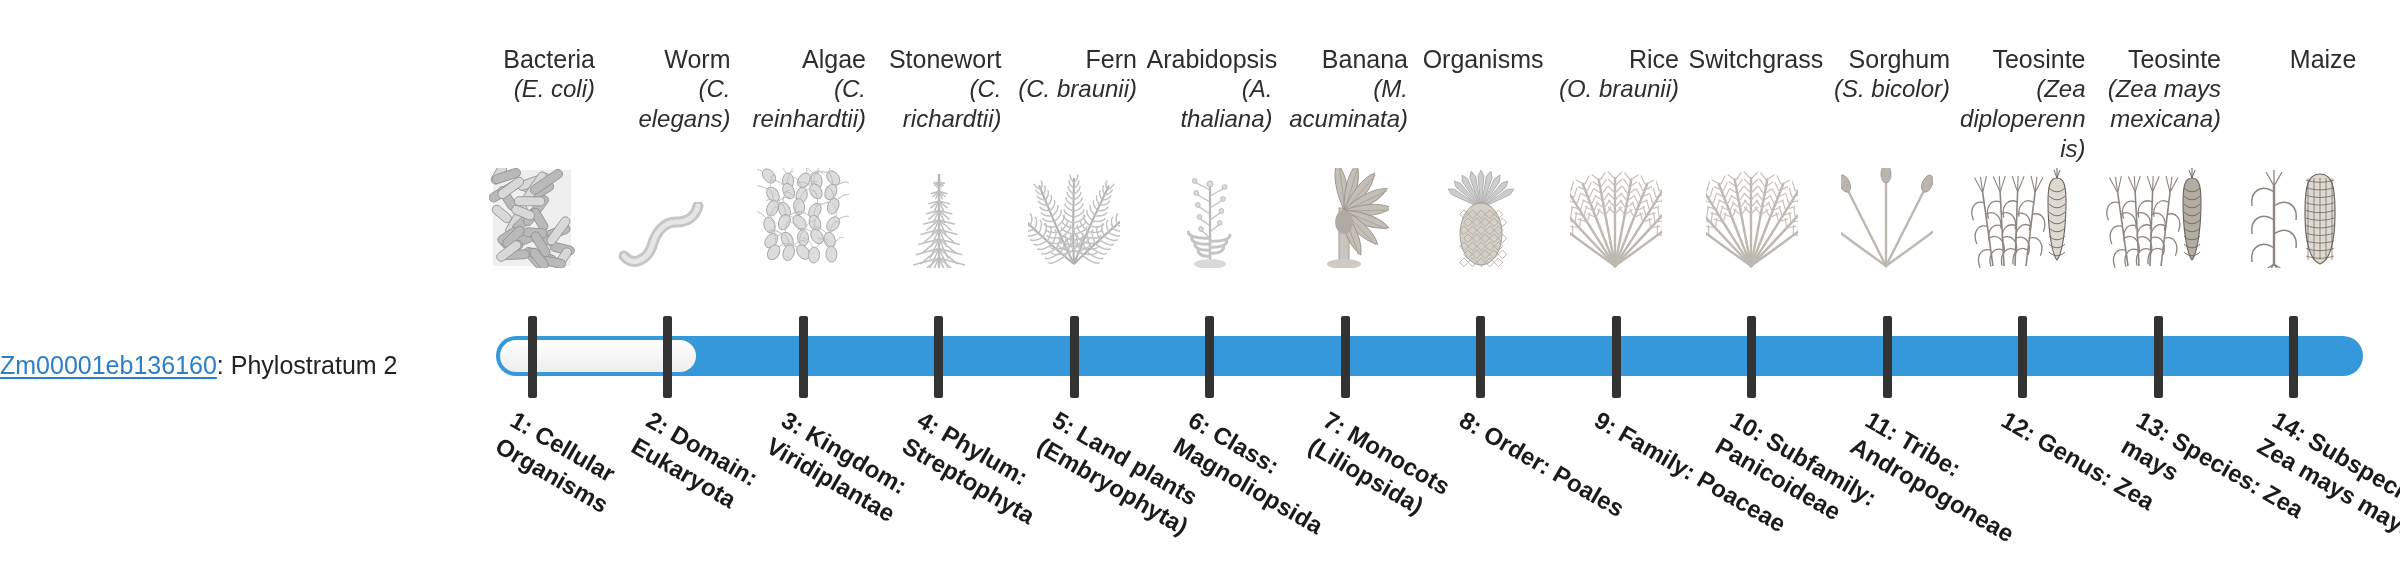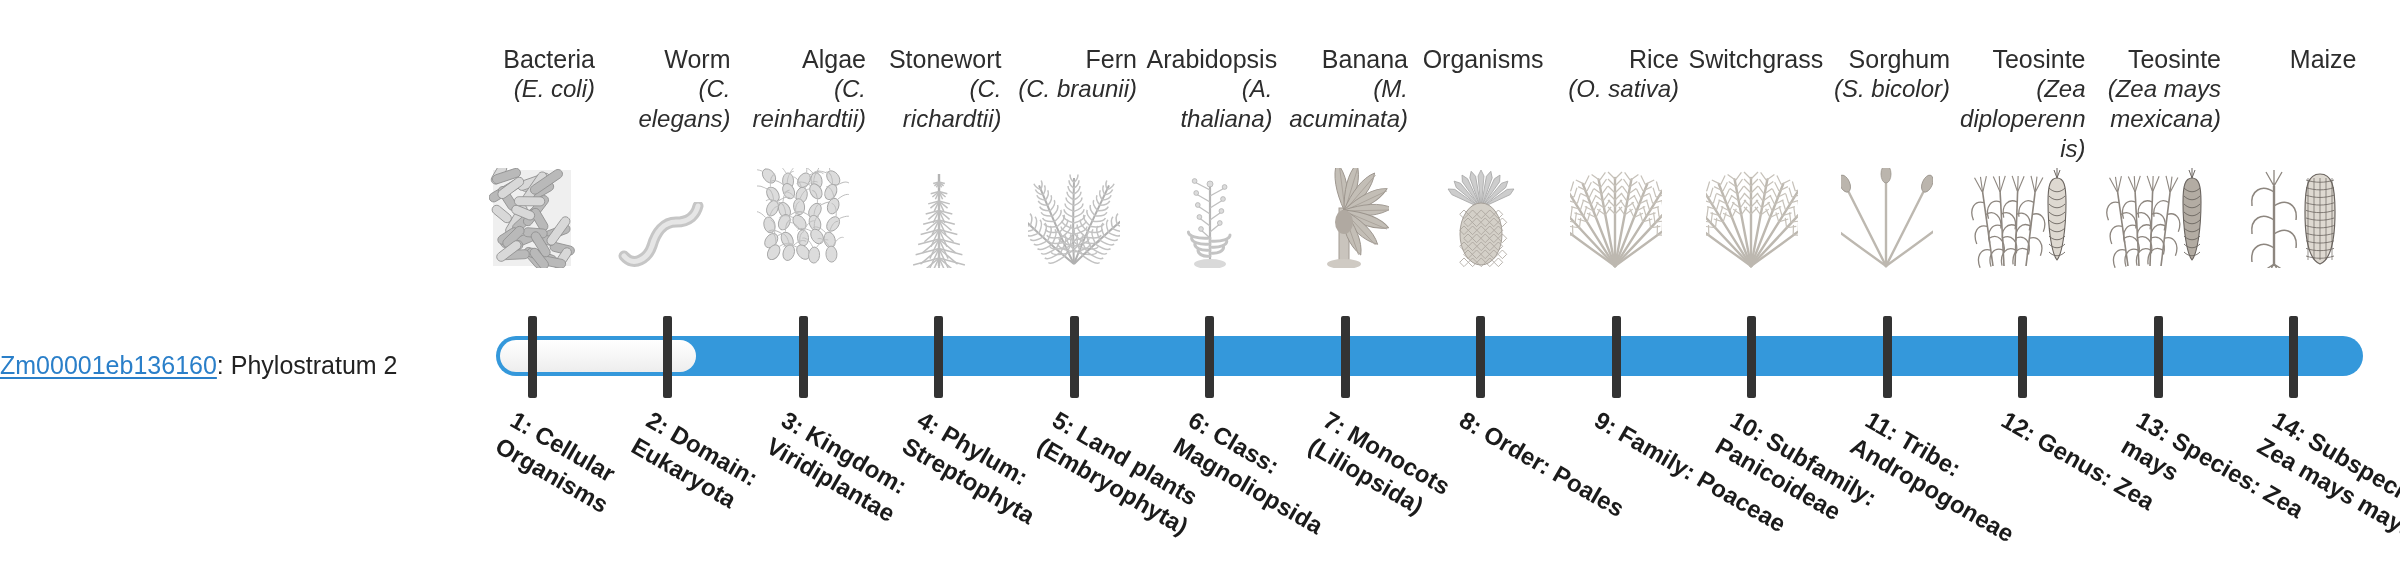--- a/index.html
+++ b/index.html
@@ -1094,21 +1094,21 @@
               <path d="M6.24 -73 l7 -7" stroke="#c6c1b9" stroke-width="1.2" fill="none"></path>
             <path d="M6.24 -80 l-7 -7" stroke="#c6c1b9" stroke-width="1.2" fill="none"></path>
               <path d="M6.24 -80 l7 -7" stroke="#c6c1b9" stroke-width="1.2" fill="none"></path>
             <path d="M6.24 -87 l-7 -7" stroke="#c6c1b9" stroke-width="1.2" fill="none"></path>
               <path d="M6.24 -87 l7 -7" stroke="#c6c1b9" stroke-width="1.2" fill="none"></path>
           </g>
         </svg>
       </div>
       <div class="col" style="left:1616px">
       <div class="common-name">Rice</div>
-      <div class="sci-name">(O. sativa)</div>
+      <div class="sci-name">(O. braunii)</div>
     </div>
       <div class="tick" style="left:1616px"></div>
       <div class="rank" style="left:1616px">9: Family: Poaceae</div>
       <div class="thumb" style="left:1751.5px">
         <svg width="92" height="100" viewBox="0 0 92 100">
           <g transform="translate(45,98) rotate(-46.800000000000004)">
         <path d="M0 0 C-5.2 -40 -8.32 -66 -10.4 -88" fill="none" stroke="#bdb8b0" stroke-width="2.4" stroke-linecap="round"></path>
             <path d="M-6.24 -52 l-7 -7" stroke="#c6c1b9" stroke-width="1.2" fill="none"></path>
               <path d="M-6.24 -52 l7 -7" stroke="#c6c1b9" stroke-width="1.2" fill="none"></path>
             <path d="M-6.24 -59 l-7 -7" stroke="#c6c1b9" stroke-width="1.2" fill="none"></path>

